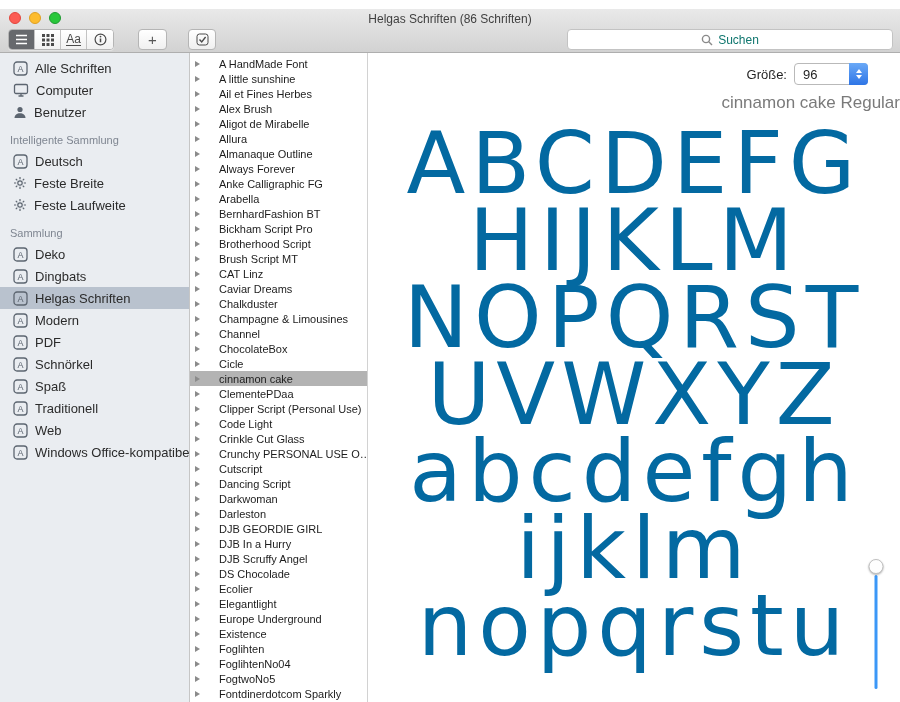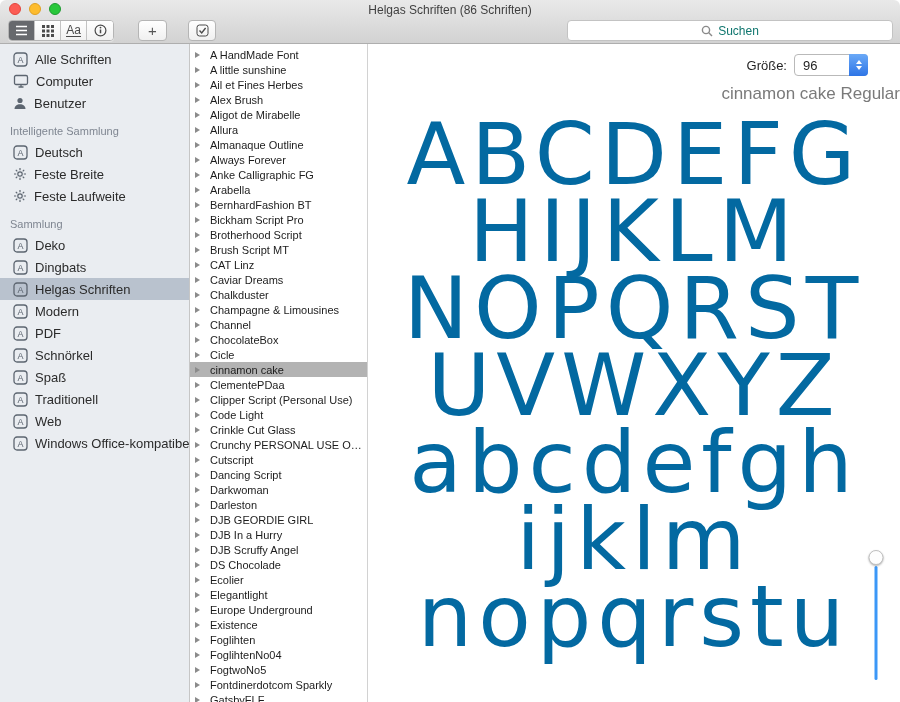--- a/index.html
+++ b/index.html
@@ -8,21 +8,21 @@
   .window { width:900px; height:702px; position:relative; border-radius:6px 6px 0 0; overflow:hidden; background:#fff; }
 
   
   .header { height:44px; background:linear-gradient(#e9e9e9,#d2d2d2); border-bottom:1px solid #aeaeae; position:relative; }
   .titlebar { height:18px; position:relative; }
   .traffic-lights { position:absolute; left:9px; top:3px; display:flex; gap:8px; }
   .tl { width:12px; height:12px; border-radius:50%; }
   .tl.red    { background:#fc5c54; border:1px solid #e2463d; }
   .tl.yellow { background:#fdbc2e; border:1px solid #dfa023; }
   .tl.green  { background:#28c73a; border:1px solid #1f9a31; }
-  .title { text-align:center; font-size:12px; color:#3f3f3f; line-height:18px; padding-top:1px; }
+  .title { text-align:center; font-size:12px; color:#3f3f3f; line-height:18px; padding-top:1px;margin-top:9px; }
 
   .toolbar { position:relative; height:26px; }
   .seg-control { position:absolute; left:8px; top:2px; display:flex; height:21px; border:1px solid #b5b5b5; border-radius:4px; background:#fdfdfd; overflow:hidden; box-shadow:0 1px 0 rgba(255,255,255,.4); }
   .seg { width:26px; display:flex; align-items:center; justify-content:center; border-right:1px solid #c3c3c3; background:linear-gradient(#fff,#f1f1f1); color:#4a4a4a; cursor:default; font-size:10px; }
   .seg:last-child { border-right:none; }
   .seg.selected { background:#67696d; color:#fff; }
   .seg .aa { font-size:12px; line-height:10px; border-bottom:1px solid currentColor; padding-bottom:1px; }
   .tb-btn { position:absolute; top:2px; height:21px; border:1px solid #b5b5b5; border-radius:4px; background:linear-gradient(#fff,#f0f0f0); display:flex; align-items:center; justify-content:center; color:#4a4a4a; font-size:14px; }
   .btn-plus { left:138px; width:29px; font-size:15px; color:#565656; }
   .btn-check { left:188px; width:28px; }
@@ -31,21 +31,21 @@
   
   .body { display:flex; height:658px; }
   .sidebar { width:190px; background:#eaedf1; border-right:1px solid #c6c6c6; padding-top:4px; font-size:13px; color:#2b2b2b; overflow:hidden; }
   .sb-item { height:22px; display:flex; align-items:center; padding-left:13px; gap:7px; }
   .sb-item.selected { background:var(--sidebar-selection,#b9c2ce); }
   .sb-label { white-space:nowrap; }
   .sb-header { font-size:11px; color:#7f8691; padding:11px 0 4px 10px; white-space:nowrap; }
   .icon { display:inline-flex; align-items:center; justify-content:center; flex:none; }
 
   .fontlist { width:178px; background:#fff; border-right:1px solid #d2d2d2; padding-top:3px; font-size:11px; color:#1c1c1c; overflow:hidden; }
-  .fl-row { height:15px; display:flex; align-items:center; padding-left:5px; gap:10px; white-space:nowrap; }
+  .fl-row { height:15px; display:flex; align-items:center; padding-left:5px; gap:19px; white-space:nowrap; }
   .fl-row.selected { background:var(--list-selection,#b3b3b3); }
   .tri { width:0; height:0; border-left:5px solid #8b8b8b; border-top:3.5px solid transparent; border-bottom:3.5px solid transparent; flex:none; }
 
   
   .preview { flex:1; position:relative; background:#fff; overflow:hidden; }
   .size-row { position:absolute; top:10px; right:32px; display:flex; align-items:center; gap:7px; font-size:13px; color:#1f1f1f; }
   .size-combo { width:74px; height:22px; border:1px solid #b9b9b9; border-radius:4px; background:#fff; display:flex; align-items:center; position:relative; padding-left:8px; font-size:13px; }
   .combo-arrows { position:absolute; right:-1px; top:-1px; bottom:-1px; width:19px; background:linear-gradient(var(--accent-blue-light,#6aa9f7),var(--accent-blue,#2e75e6)); border-radius:0 4px 4px 0; display:flex; flex-direction:column; align-items:center; justify-content:center; }
   .arrow-up { width:0; height:0; border-left:3.5px solid transparent; border-right:3.5px solid transparent; border-bottom:4.5px solid #fff; margin-bottom:2px; }
   .arrow-down { width:0; height:0; border-left:3.5px solid transparent; border-right:3.5px solid transparent; border-top:4.5px solid #fff; }

